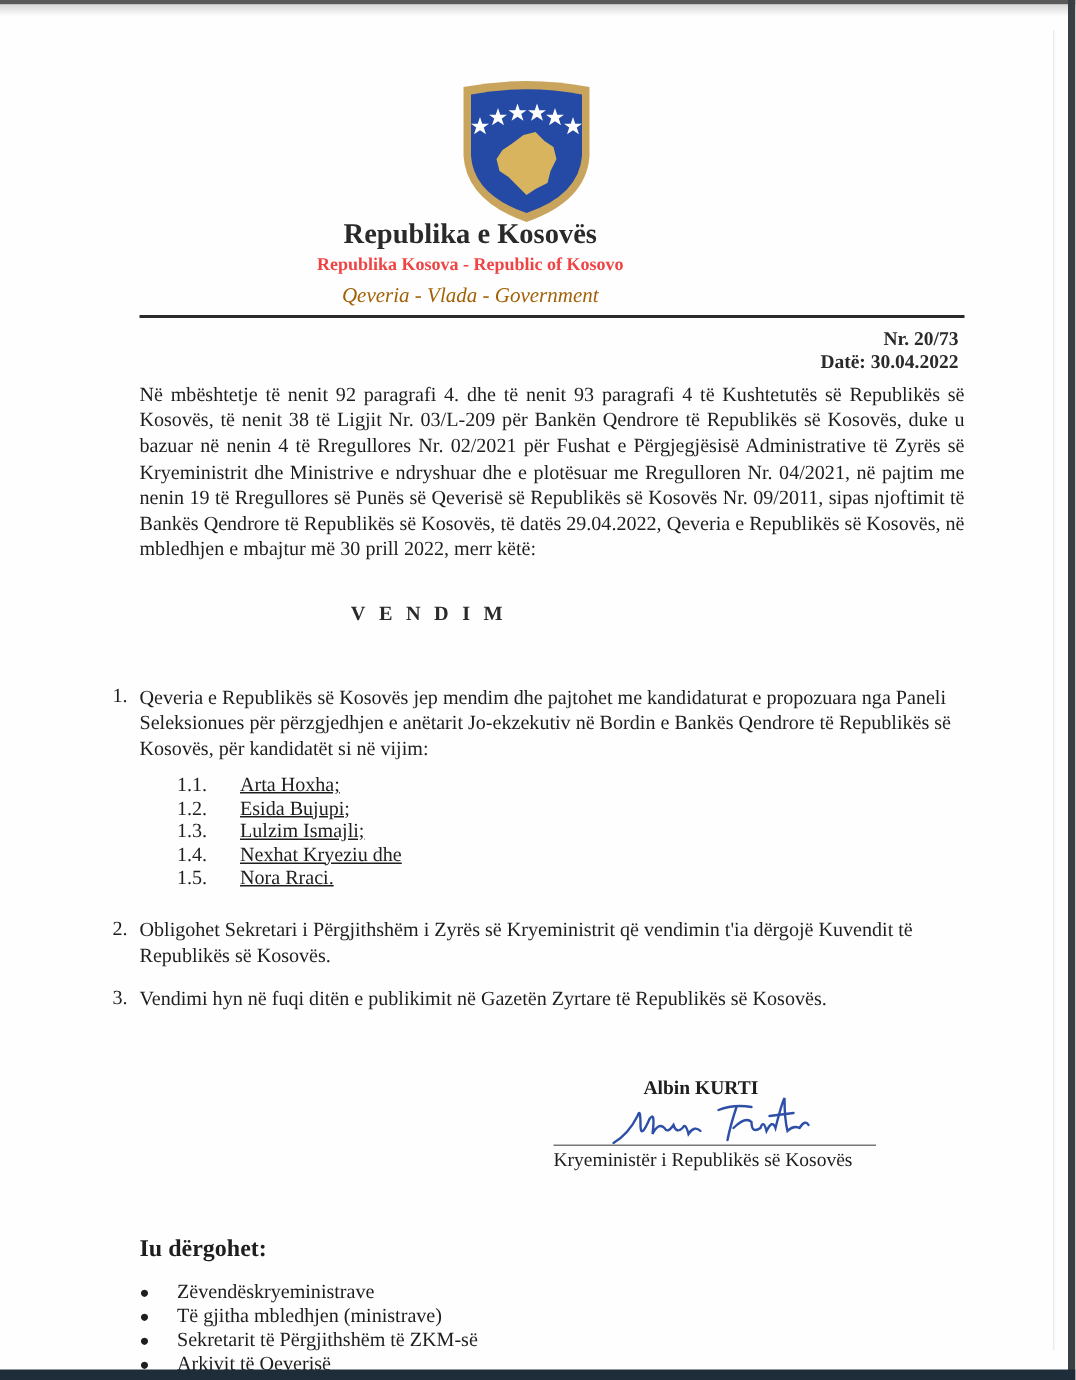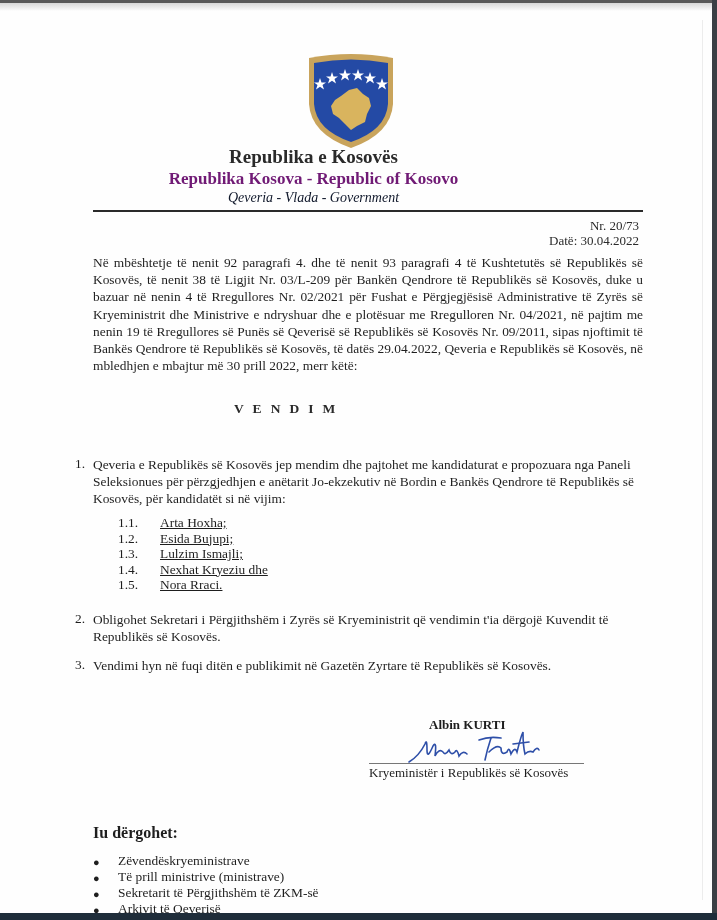--- a/index.html
+++ b/index.html
@@ -12,25 +12,25 @@
   .topbar { position:absolute; left:0; top:0; width:717px; height:3px; background:#5a5a5a; }
   .topshade { position:absolute; left:0; top:3px; width:717px; height:8px;
     background:linear-gradient(#d8d8d8,#fefefe); }
   .rightbar { position:absolute; right:0; top:0; width:5px; height:920px; background:#3a3f44; }
   .bottombar { position:absolute; left:0; bottom:0; width:717px; height:7px; background:#1f2d3a; }
   .rightline { position:absolute; left:702px; top:20px; width:1px; height:880px; background:#ececec; }
 
   .emblem { position:absolute; left:305px; top:52px; width:92px; height:98px; }
   .hdr { position:absolute; left:0; width:627px; text-align:center; }
   .h1 { top:146px; font-size:19px; font-weight:bold; color:#2a2a2a; }
-  .h2 { top:169px; font-size:17px; font-weight:bold; color:#701a75; }
-  .h3 { top:190px; font-size:14px; font-style:italic; color:#0f172a; }
+  .h2 { top:169px; font-size:12px; font-weight:bold; color:#ef4444; }
+  .h3 { top:190px; font-size:14px; font-style:italic; color:#a16207; }
   .rule { position:absolute; left:93px; top:210px; width:550px; height:2px; background:#2a2a2a; }
 
-  .ref { position:absolute; right:78px; text-align:right; font-size:13px; font-weight:normal; color:#2a2a2a; }
+  .ref { position:absolute; right:78px; text-align:right; font-size:13px; font-weight:bold; color:#2a2a2a; }
   .ref1 { top:218px; } .ref2 { top:233px; }
 
   .para { position:absolute; left:93px; width:550px; font-size:13.4px; line-height:17.2px; text-align:justify; }
   .intro { top:254px; }
   .title { position:absolute; left:0; width:578px; top:401px; text-align:center; font-size:13.5px; font-weight:bold; letter-spacing:9px; color:#2a2a2a; }
 
   .num { position:absolute; left:75px; font-size:13.4px; }
   .item { position:absolute; left:93px; width:555px; font-size:13.4px; line-height:17.2px; }
   .sub { position:absolute; font-size:13.4px; line-height:15.5px; }
   .subn { left:118px; }
@@ -109,20 +109,20 @@
   </g>
 </svg>
 <div class="sig-line"></div>
 <div class="sig-role">Kryeministër i Republikës së Kosovës</div>
 
 <div class="cc-title">Iu dërgohet:</div>
 
 <div class="bullet" style="top:856px">●</div>
 <div class="cc-item" style="top:853px">Zëvendëskryeministrave</div>
 <div class="bullet" style="top:872px">●</div>
-<div class="cc-item" style="top:869px">Të prill ministrive (ministrave)</div>
+<div class="cc-item" style="top:869px">Të gjitha mbledhjen (ministrave)</div>
 <div class="bullet" style="top:888px">●</div>
 <div class="cc-item" style="top:885px">Sekretarit të Përgjithshëm të ZKM-së</div>
 <div class="bullet" style="top:904px">●</div>
 <div class="cc-item" style="top:901px">Arkivit të Qeverisë</div>
 
 <div class="rightbar"></div>
 <div class="bottombar"></div>
 
 </body></html>

